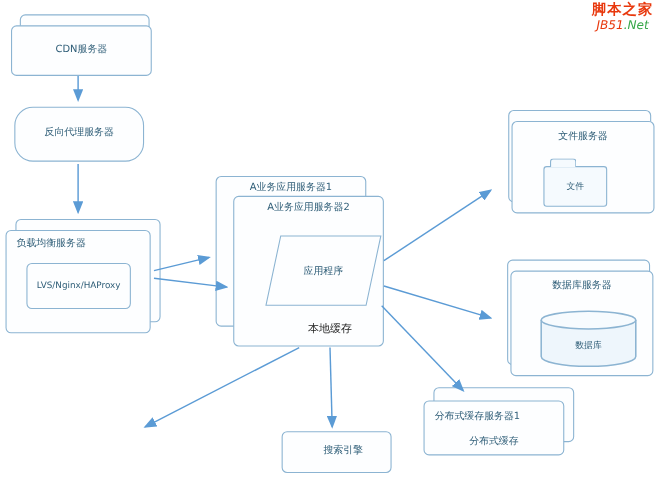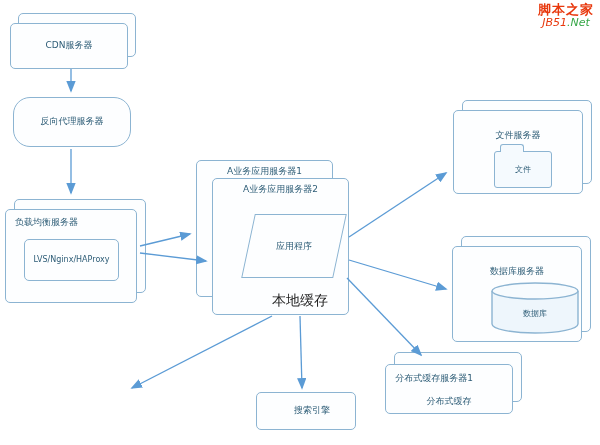--- a/index.html
+++ b/index.html
@@ -4,29 +4,29 @@
 <style>
   html,body{margin:0;padding:0;background:#fff;}
   body{font-family:"DejaVu Sans","Liberation Sans",sans-serif;}
   .canvas{position:relative;width:600px;height:445px;background:#ffffff;overflow:hidden;}
 
   .box{position:absolute;box-sizing:border-box;border:1.4px solid #8cb4d2;border-radius:5px;
        background:#fdfeff;color:#2e5d77;font-size:9px;line-height:1.25;}
   .flex-center{display:flex;align-items:center;justify-content:center;text-align:center;}
   .label-top{text-align:center;padding-top:5px;}
   .label-topleft{padding:7px 0 0 9px;}
-  .pad-top8{padding-top:19px;text-align:center;}
+  .pad-top8{padding-top:8px;text-align:center;margin-left:12px;}
 
   .para{position:absolute;left:248px;top:214px;width:92px;height:64px;box-sizing:border-box;
         border:1.4px solid #8cb4d2;background:#fdfeff;transform:skewX(-12deg);
         display:flex;align-items:center;justify-content:center;}
   .para span{transform:skewX(12deg);font-size:9px;color:#2e5d77;}
 
   .local-cache{position:absolute;left:250px;top:292px;width:100px;text-align:center;
-               font-size:14px;color:#1d1d1d;}
+               font-size:10px;color:#1d1d1d;}
 
   .folder{position:absolute;left:494px;top:151px;width:58px;height:37px;box-sizing:border-box;
           border:1.4px solid #8cb4d2;border-radius:3px;background:#f5fafe;
           display:flex;align-items:center;justify-content:center;font-size:8px;color:#2e5d77;}
   .folder::before{content:"";position:absolute;top:-8px;left:5px;width:24px;height:8px;
           box-sizing:border-box;border:1.4px solid #8cb4d2;border-bottom:none;
           border-radius:3px 3px 0 0;background:#f5fafe;}
 
   .cylinder{position:absolute;left:490px;top:281px;width:90px;height:54px;}
   .cyl-label{position:absolute;left:0;right:0;top:27px;text-align:center;font-size:8px;color:#2e5d77;}
@@ -40,21 +40,21 @@
   .logo-en{font-size:11px;font-weight:normal;font-style:italic;}
   .logo-jb{color:#e8380d;}
   .logo-net{color:#39a84a;}
 </style>
 </head>
 <body>
 
 <div class="canvas">
 
   <div class="box" style="left:18px;top:13px;width:118px;height:44px;"></div>
-  <div class="box flex-center" style="left:10px;top:23px;width:118px;height:46px;">
+  <div class="box flex-center" style="left:10px;top:23px;width:128px;height:46px;">
     <span>CDN服务器</span>
   </div>
 
   <div class="box flex-center" style="left:13px;top:97px;width:118px;height:50px;border-radius:17px;">
     <span>反向代理服务器</span>
   </div>
 
   <div class="box" style="left:14px;top:199px;width:132px;height:94px;"></div>
   <div class="box label-topleft" style="left:5px;top:209px;width:132px;height:94px;">
     <span>负载均衡服务器</span>

